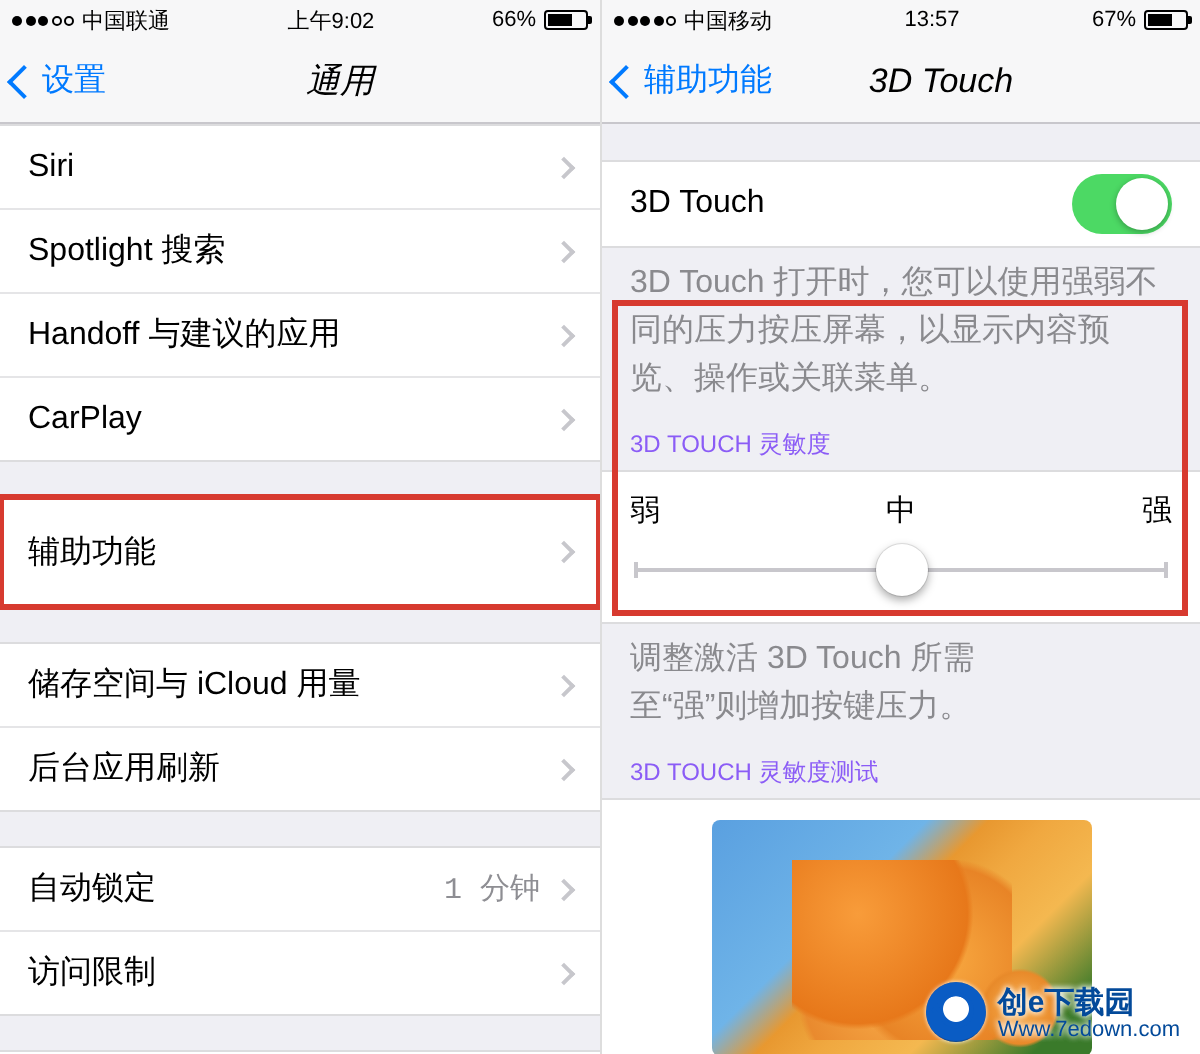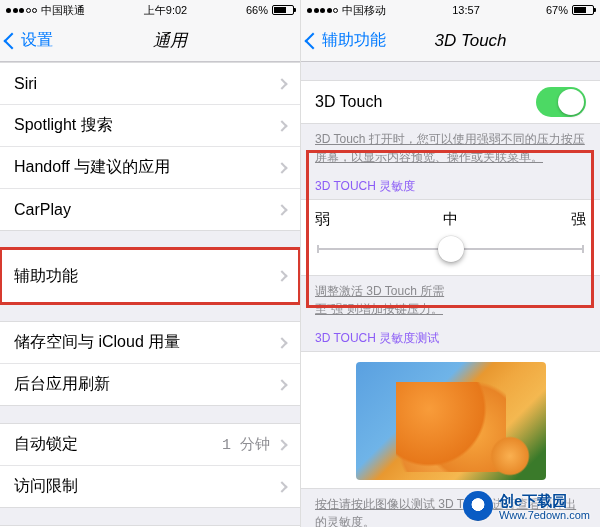--- a/index.html
+++ b/index.html
@@ -24,21 +24,21 @@
 
     .list { background:#efeff4; flex:1; overflow:hidden; }
     .group-gap { height: 18px; }
     .cell { background:#fff; border-top:1px solid #dcdcde; border-bottom:1px solid #dcdcde; margin-bottom:-1px; height:43px; display:flex; align-items:center; padding:0 14px; position:relative; font-size:16px; color:#000;}
     .cell + .cell { border-top:1px solid #e5e5e7; }
     .cell .chev { position:absolute; right:14px; top:50%; width:8px; height:8px; border-right:2px solid #c7c7cc; border-top:2px solid #c7c7cc; transform: translateY(-50%) rotate(45deg); }
     .cell .detail { position:absolute; right:30px; color:#8e8e93; font-size:15px;font-family:Liberation Mono, monospace;}
     .cell.highlight-box { outline: 3px solid #d73a2f; outline-offset: -2px; height: 56px; }
 
     .header-label { font-size: 12px; color:#8b5cf6; padding: 6px 14px 4px; }
-    .footer-label { font-size: 12px; color:#8a8a8e; padding: 6px 14px 6px; line-height:1.5;text-decoration:underline;}
+    .footer-label { font-size: 16px; color:#8a8a8e; padding: 6px 14px 6px; line-height:1.5;}
 
     .toggle-cell { background:#fff; border-top:1px solid #dcdcde; border-bottom:1px solid #dcdcde; height:44px; display:flex; align-items:center; justify-content:space-between; padding:0 14px; font-size:16px;}
     .switch { width:50px; height:30px; background:#4cd964; border-radius:15px; position:relative; }
     .switch .knob { position:absolute; right:2px; top:2px; width:26px; height:26px; background:#fff; border-radius:50%; box-shadow:0 1px 3px rgba(0,0,0,0.3);}
 
     .slider-block { background:#fff; border-top:1px solid #dcdcde; border-bottom:1px solid #dcdcde; padding:10px 14px 16px; position:relative;}
     .slider-labels { display:flex; justify-content:space-between; font-size:15px; color:#000; margin-bottom:10px;}
     .slider-track { position:relative; height:20px; display:flex; align-items:center;}
     .track-line { position:absolute; left:2px; right:2px; height:2px; background:#c8c7cc; top:50%; transform:translateY(-50%);}
     .tick { position:absolute; width:2px; height:8px; background:#c8c7cc; top:50%; transform:translateY(-50%);}

